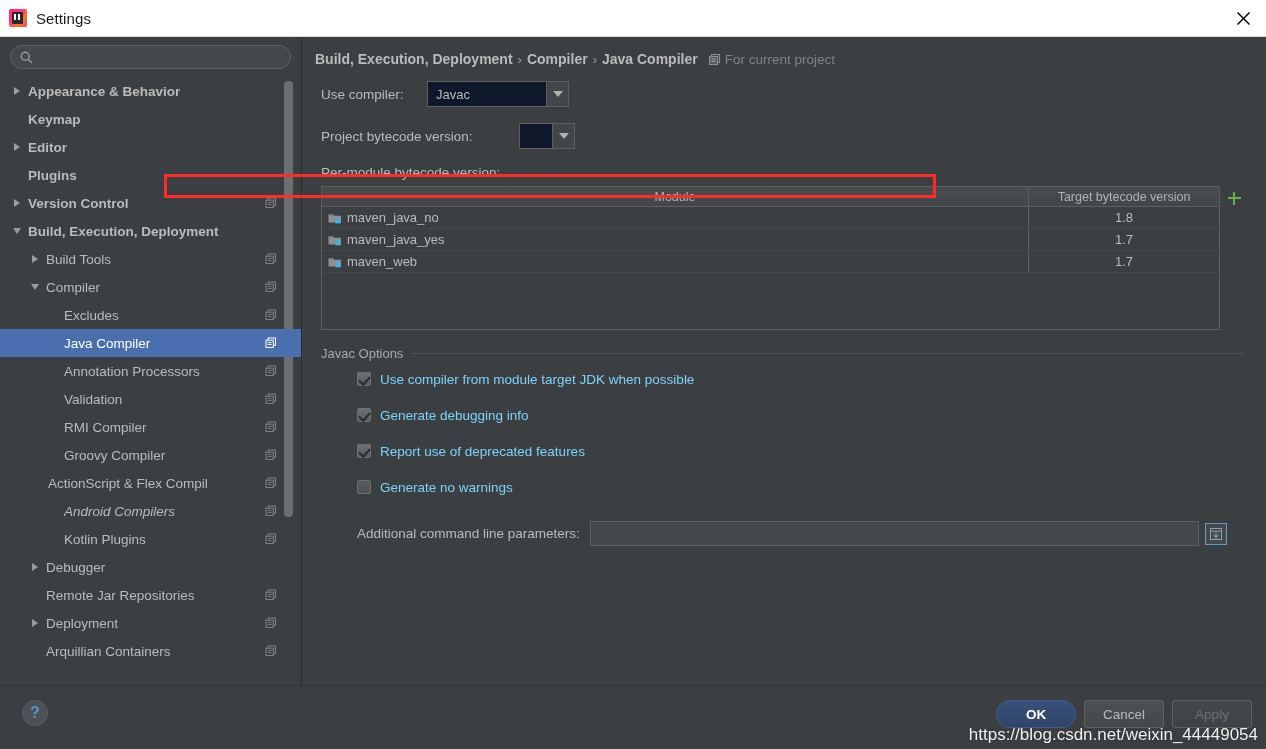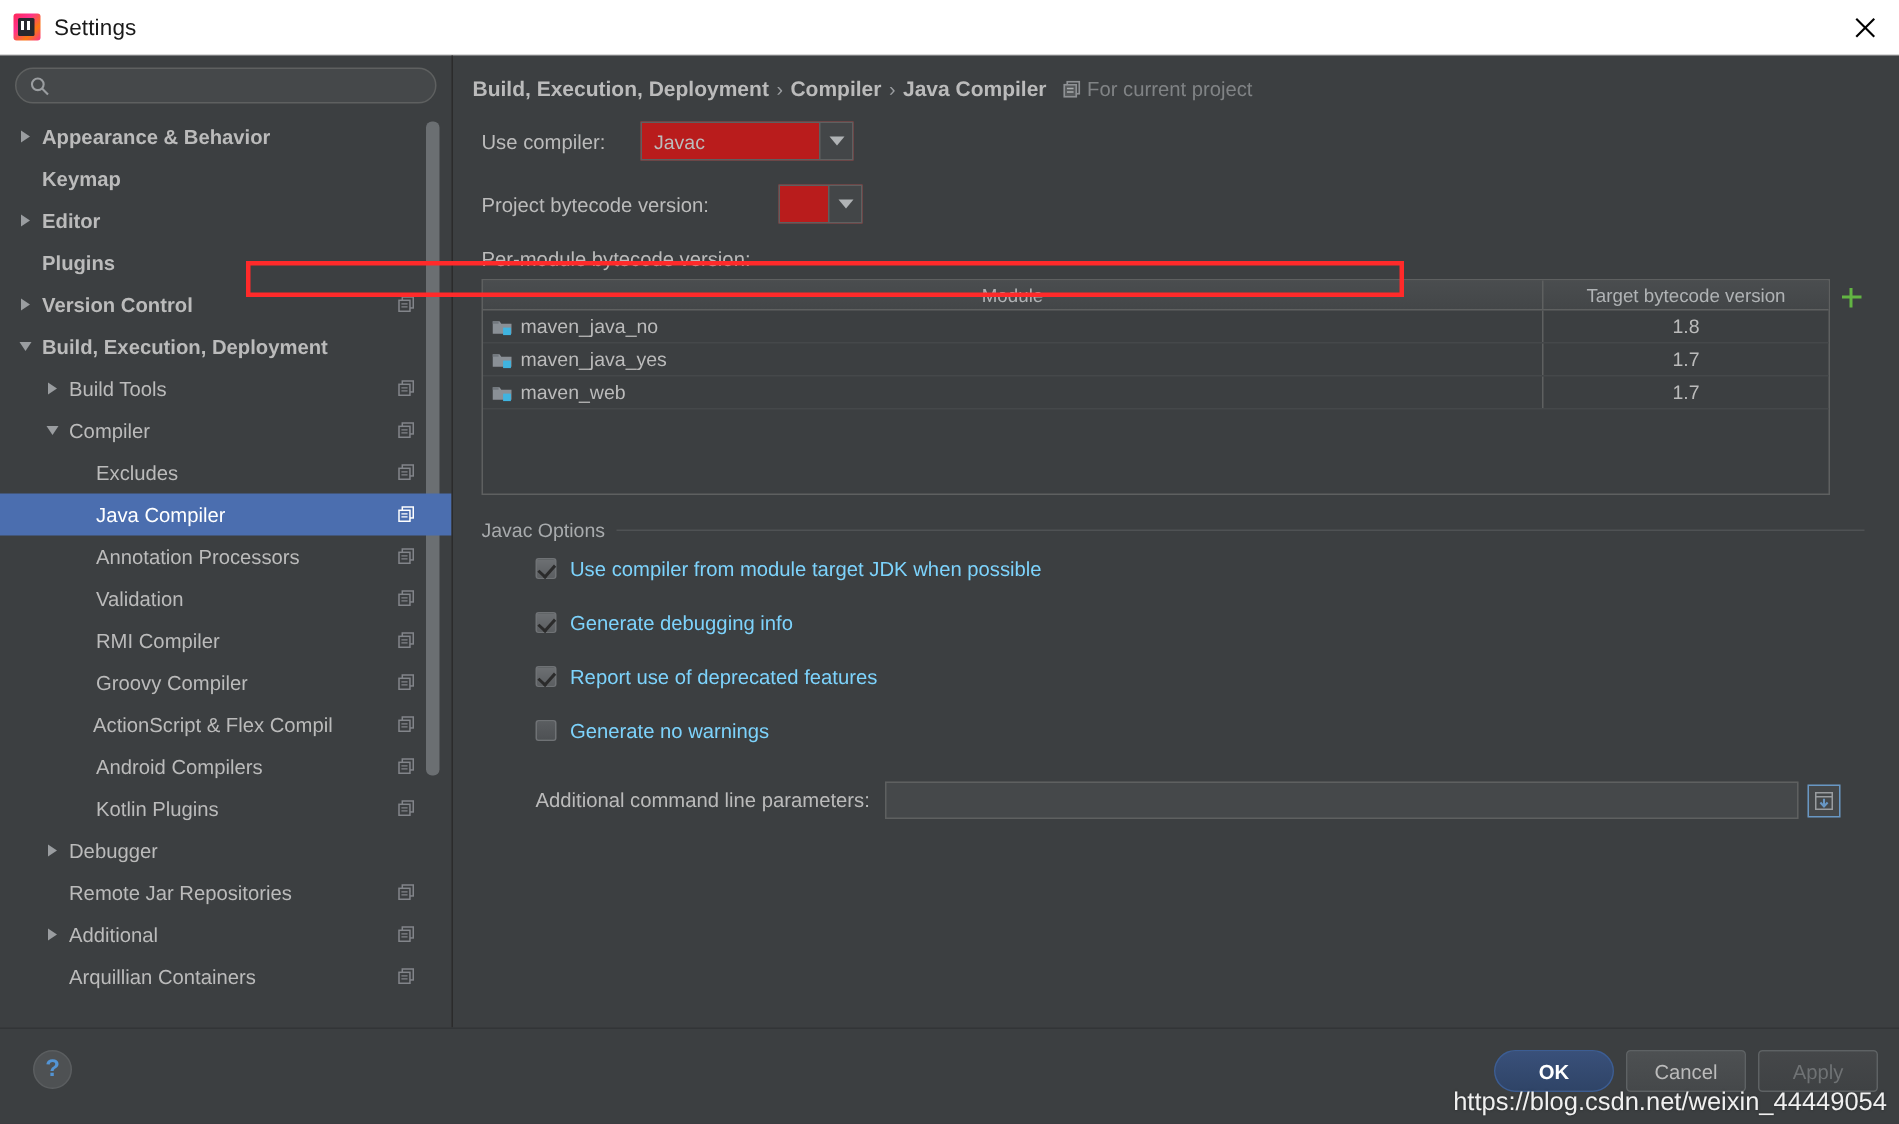--- a/index.html
+++ b/index.html
@@ -137,21 +137,21 @@
   .crumb-sep { color: #9a9da0; margin: 0 5px; font-weight: normal; font-size: 13px; }
   .scope-icon { margin-left: 10px; margin-right: 4px; width: 13px; height: 13px; }
   .scope-icon svg { display: block; }
   .scope-text { font-weight: normal; color: #808385; font-size: 13.5px; }
 
   .field-row { display: flex; align-items: center; margin-left: 9px; }
   .field-label { color: #bbbbbb; font-size: 13.5px; }
 
   .combo {
     display: flex; align-items: stretch;
-    height: 26px; border: 1px solid #5e6060; background: #b91c1c;
+    height: 26px; border: 1px solid #5e6060; background: #0f172a;
   }
   .combo .cval {
     flex: 1 1 auto; display: flex; align-items: center;
     padding: 0 8px; color: #bbbbbb; font-size: 13px; white-space: nowrap;
   }
   .combo .carrow {
     width: 22px; border-left: 1px solid #5e6060;
     display: flex; align-items: center; justify-content: center;
     background: #434648;
   }
@@ -461,33 +461,33 @@
             <span class="tree-label">Groovy Compiler</span>
             <span class="cfg-icon">
               <svg width="12" height="12" viewBox="0 0 12 12">
                 <rect x="3.2" y="1" width="7.3" height="7.3" fill="none" stroke="#82858a" stroke-width="1"></rect>
                 <rect x="1" y="3.2" width="7.3" height="7.3" fill="#3c3f41" stroke="#82858a" stroke-width="1"></rect>
                 <line x1="2.6" y1="5.6" x2="6.7" y2="5.6" stroke="#82858a" stroke-width=".9"></line>
                 <line x1="2.6" y1="7.6" x2="6.7" y2="7.6" stroke="#82858a" stroke-width=".9"></line>
               </svg>
             </span>
           </div>
-          <div class="tree-row" style="padding-left: 44px;">
+          <div class="tree-row" style="padding-left: 30px;">
             <span class="tw none"></span>
             <span class="tree-label">ActionScript &amp; Flex Compil</span>
             <span class="cfg-icon">
               <svg width="12" height="12" viewBox="0 0 12 12">
                 <rect x="3.2" y="1" width="7.3" height="7.3" fill="none" stroke="#82858a" stroke-width="1"></rect>
                 <rect x="1" y="3.2" width="7.3" height="7.3" fill="#3c3f41" stroke="#82858a" stroke-width="1"></rect>
                 <line x1="2.6" y1="5.6" x2="6.7" y2="5.6" stroke="#82858a" stroke-width=".9"></line>
                 <line x1="2.6" y1="7.6" x2="6.7" y2="7.6" stroke="#82858a" stroke-width=".9"></line>
               </svg>
             </span>
           </div>
-          <div class="tree-row" style="padding-left: 46px;">
+          <div class="tree-row" style="padding-left: 46px; font-style: italic;">
             <span class="tw none"></span>
             <span class="tree-label">Android Compilers</span>
             <span class="cfg-icon">
               <svg width="12" height="12" viewBox="0 0 12 12">
                 <rect x="3.2" y="1" width="7.3" height="7.3" fill="none" stroke="#82858a" stroke-width="1"></rect>
                 <rect x="1" y="3.2" width="7.3" height="7.3" fill="#3c3f41" stroke="#82858a" stroke-width="1"></rect>
                 <line x1="2.6" y1="5.6" x2="6.7" y2="5.6" stroke="#82858a" stroke-width=".9"></line>
                 <line x1="2.6" y1="7.6" x2="6.7" y2="7.6" stroke="#82858a" stroke-width=".9"></line>
               </svg>
             </span>
@@ -519,21 +519,21 @@
                 <rect x="1" y="3.2" width="7.3" height="7.3" fill="#3c3f41" stroke="#82858a" stroke-width="1"></rect>
                 <line x1="2.6" y1="5.6" x2="6.7" y2="5.6" stroke="#82858a" stroke-width=".9"></line>
                 <line x1="2.6" y1="7.6" x2="6.7" y2="7.6" stroke="#82858a" stroke-width=".9"></line>
               </svg>
             </span>
           </div>
           <div class="tree-row" style="padding-left: 28px;">
             <span class="tw">
               <i class="arrow-r"></i>
             </span>
-            <span class="tree-label">Additional</span>
+            <span class="tree-label">Deployment</span>
             <span class="cfg-icon">
               <svg width="12" height="12" viewBox="0 0 12 12">
                 <rect x="3.2" y="1" width="7.3" height="7.3" fill="none" stroke="#82858a" stroke-width="1"></rect>
                 <rect x="1" y="3.2" width="7.3" height="7.3" fill="#3c3f41" stroke="#82858a" stroke-width="1"></rect>
                 <line x1="2.6" y1="5.6" x2="6.7" y2="5.6" stroke="#82858a" stroke-width=".9"></line>
                 <line x1="2.6" y1="7.6" x2="6.7" y2="7.6" stroke="#82858a" stroke-width=".9"></line>
               </svg>
             </span>
           </div>
           <div class="tree-row" style="padding-left: 28px;">

